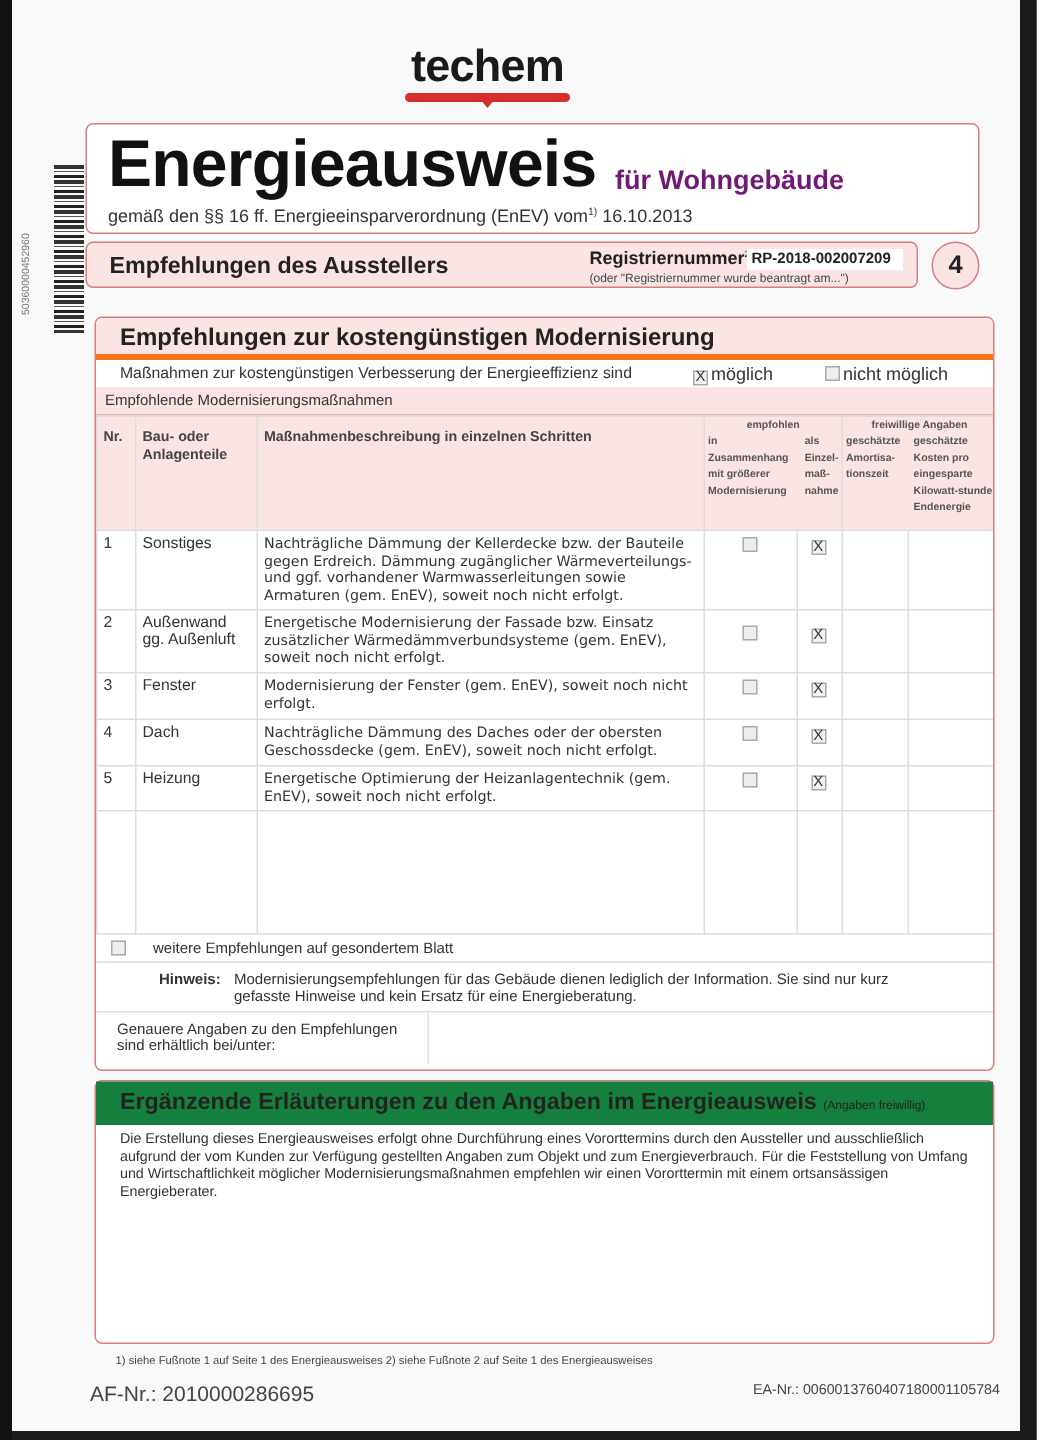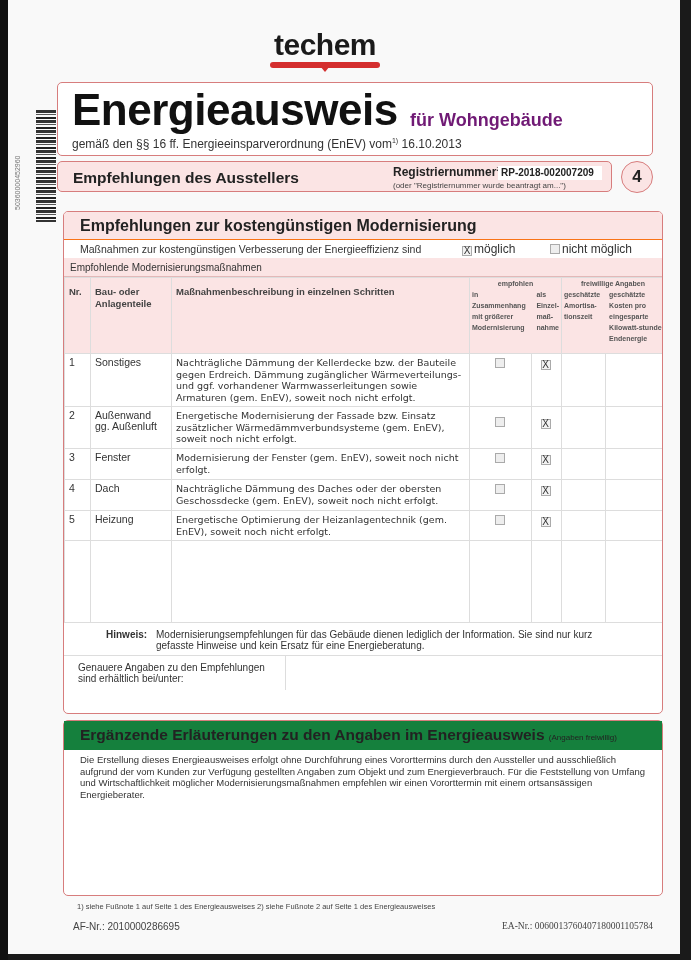--- a/index.html
+++ b/index.html
@@ -39,21 +39,21 @@
   .reg-label { position: absolute; left: 335px; top: 3px; font-size: 12px; font-weight: bold; color: #222; }
   .reg-label sup { font-size: 6px; font-weight: normal; }
   .reg-value { position: absolute; left: 440px; top: 4px; width: 104px; height: 14px; background: #fff; font-size: 10px; font-weight: bold; padding-left: 3px; line-height: 14px; }
   .reg-note { position: absolute; left: 335px; top: 19px; font-size: 8px; color: #444; }
   .page-num {
     position: absolute; left: 621px; top: 161px; width: 32px; height: 32px;
     border: 1.5px solid #d77d7d; border-radius: 50%; background: #fbe4e4;
     text-align: center; line-height: 29px; font-size: 17px; font-weight: bold; color: #222;
   }
   .main-card { left: 63px; top: 211px; width: 600px; height: 503px; overflow: hidden; }
-  .mc-head { height: 28px; background: #fbe4e4; padding: 5px 0 0 16px; font-size: 16px; font-weight: bold; color: #222; border-bottom: 1px solid #f97316; }
+  .mc-head { height: 28px; background: #fbe4e4; padding: 5px 0 0 16px; font-size: 16px; font-weight: bold; color: #222; border-bottom: 4px solid #f97316; }
   .mc-opt { position: relative; height: 18px; background: #fff; font-size: 10.5px; color: #333; line-height: 18px; padding-left: 16px; }
   .opt1 { position: absolute; left: 398px; top: 0; font-size: 12px; }
   .opt2 { position: absolute; left: 486px; top: 0; font-size: 12px; }
   .box { display: inline-block; width: 10px; height: 10px; border: 1px solid #aaa; background: #eee; vertical-align: -1px; margin-right: 2px; font-size: 10px; line-height: 8px; text-align: center; color: #333; }
   .box.x { background: #f2f2f2; }
   .mc-sub { height: 19px; background: #fbe4e4; font-size: 10px; color: #333; line-height: 19px; padding-left: 6px; border-bottom: 1px solid #e3b8b8; }
   table { border-collapse: collapse; width: 100%; table-layout: fixed; font-size: 10.5px; }
   th, td { border: 1px solid #ddd; vertical-align: top; text-align: left; }
   thead th { background: #fbe4e4; font-weight: bold; color: #444; height: 76px; padding: 8px 4px 0 4px; font-size: 9.5px; line-height: 12px; }
   thead th.small { font-size: 7px; line-height: 11px; padding: 0 2px; color: #555; }
@@ -65,22 +65,22 @@
   .mc-more .box { position: absolute; left: 10px; top: 4px; }
   .mc-hint { height: 33px; background: #fff; font-size: 10px; line-height: 11px; padding: 6px 0 0 14px; color: #333; display: flex; border-bottom: 1px solid #ddd; }
   .mc-hint b { width: 50px; flex: none; margin-left: 28px; }
   .mc-detail { display: flex; height: 34px; font-size: 10px; line-height: 11px; color: #333; }
   .mc-detail .lbl { width: 222px; padding: 6px 0 0 14px; border-right: 1px solid #ddd; }
   .ex-card { left: 63px; top: 720px; width: 600px; height: 176px; }
   .ex-head { height: 29px; background: #15803d; padding: 5px 0 0 16px; font-size: 15.5px; font-weight: bold; color: #222; }
   .ex-head small { font-size: 8px; font-weight: normal; }
   .ex-body { padding: 4px 16px; font-size: 9.5px; line-height: 11.5px; color: #333; }
   .foot-note { position: absolute; left: 77px; top: 902px; font-size: 7.5px; color: #444; }
-  .af { position: absolute; left: 73px; top: 921px; font-size: 10px; color: #444; }
-  .ea { position: absolute; left: 502px; top: 921px; font-size: 9.5px; color: #444; font-family: Liberation Serif, serif; }
+  .af { position: absolute; left: 60px; top: 921px; font-size: 14px; color: #444; }
+  .ea { position: absolute; left: 502px; top: 921px; font-size: 9.5px; color: #444; }
   .cut { position: absolute; left: 0; top: 0; width: 8px; height: 960px; background: #111; }
 </style>
 </head>
 <body>
 
 <div class="cut"></div>
 <div class="page"></div>
 
 <div class="barcode"></div>
 <div class="barcode-num">5036000045296​0</div>
@@ -204,20 +204,24 @@
         <td></td>
         <td></td>
         <td></td>
         <td></td>
         <td></td>
         <td></td>
       </tr>
     </tbody>
   </table>
 
+  <div class="mc-more">
+    <span class="box"></span>
+    <span>weitere Empfehlungen auf gesondertem Blatt</span>
+  </div>
   <div class="mc-hint">
     <b>Hinweis:</b>
     <span style="width:440px">Modernisierungsempfehlungen für das Gebäude dienen lediglich der Information. Sie sind nur kurz gefasste Hinweise und kein Ersatz für eine Energieberatung.</span>
   </div>
   <div class="mc-detail">
     <div class="lbl">Genauere Angaben zu den Empfehlungen sind erhältlich bei/unter:</div>
     <div style="flex:1"></div>
   </div>
 </div>
 

